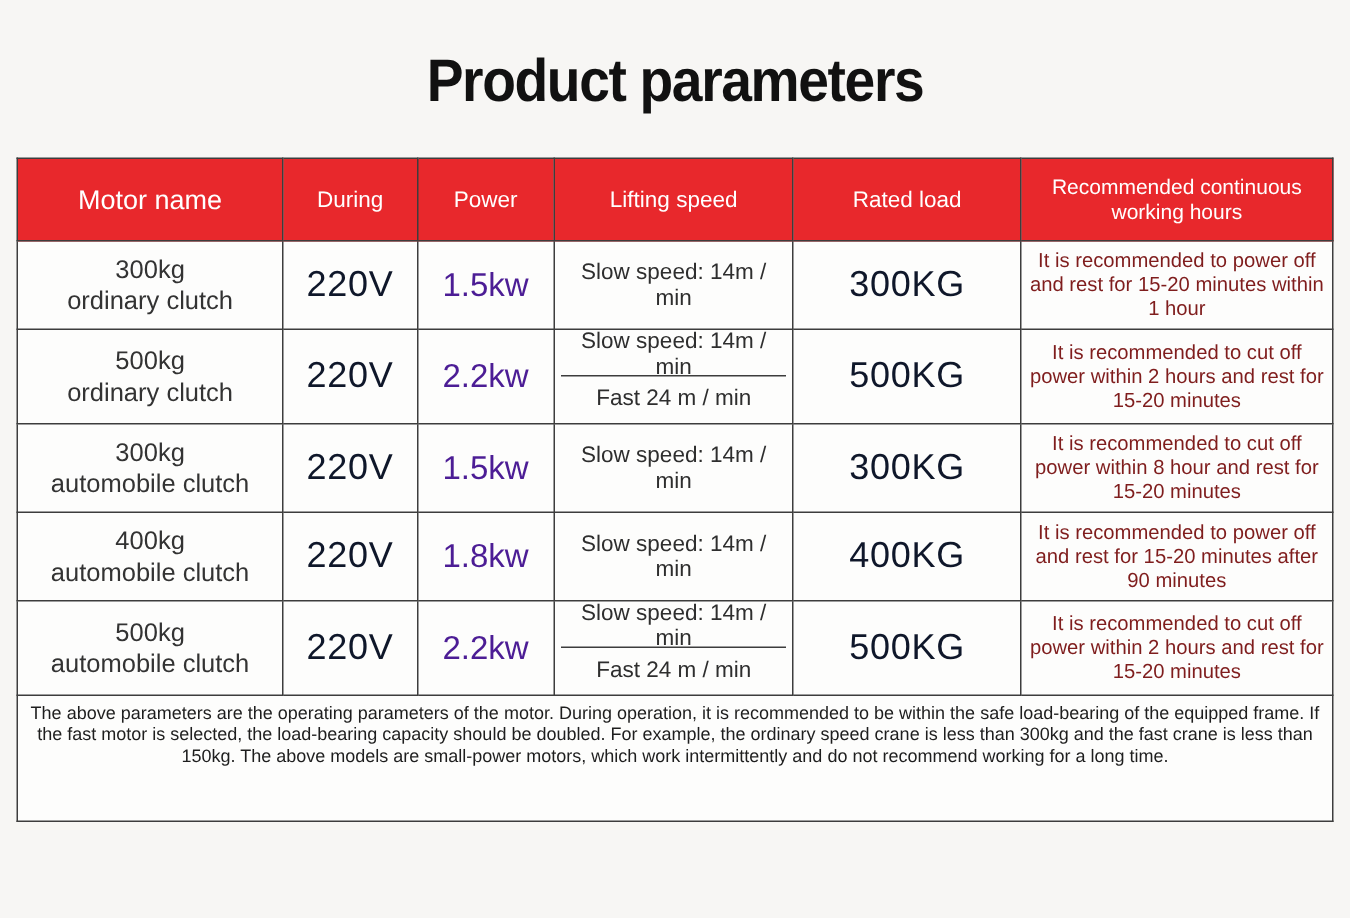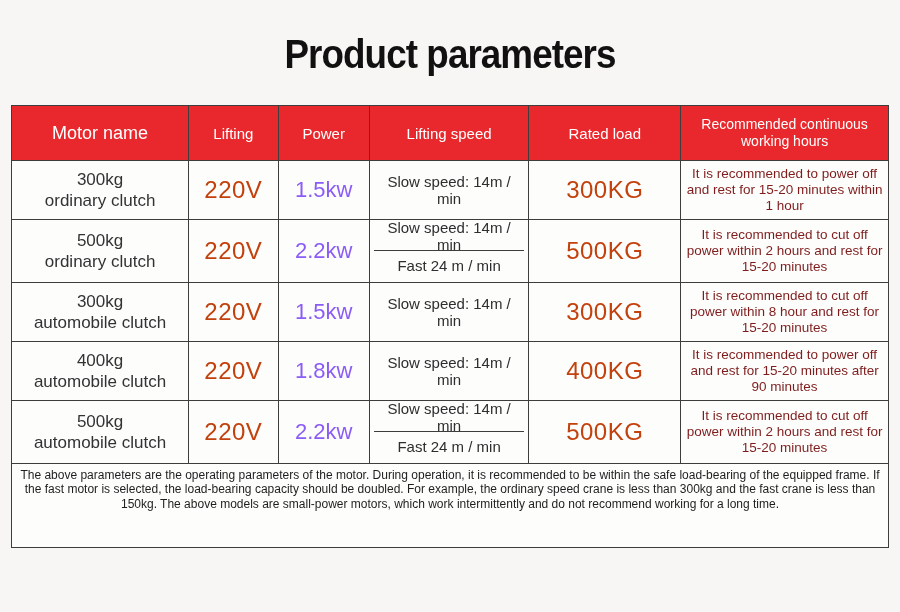--- a/index.html
+++ b/index.html
@@ -52,24 +52,24 @@
   th.h-motor { font-size: 18px; }
   th.h-voltage, th.h-power { font-size: 15px; }
   th.h-speed, th.h-load { font-size: 15px; }
   th.h-hours { font-size: 14px; line-height: 1.25; }
 
   tbody tr { height: 59px; }
 
   td.motor { font-size: 17px; color: #333; line-height: 1.25; }
   td.voltage, td.load {
     font-size: 24px;
-    color: #c2410c;
+    color: #0f172a;
     letter-spacing: 0.5px;
   }
-  td.power { font-size: 22px; color: #8b5cf6; }
+  td.power { font-size: 22px; color: #4c1d95; }
   td.speed { font-size: 15px; color: #2e2e2e; padding: 0; border-radius: 10px; }
   td.speed .speed-single { padding: 4px; }
   td.speed.split .speed-top,
   td.speed.split .speed-bottom {
     height: 29px;
     display: flex;
     align-items: center;
     justify-content: center;
   }
   td.speed.split .speed-top { border-bottom: 1px solid #3d3d3d; }
@@ -101,21 +101,21 @@
       <col class="c1">
         <col class="c2">
         <col class="c3">
         <col class="c4">
         <col class="c5">
         <col class="c6">
     </colgroup>
     <thead>
       <tr>
         <th class="h-motor">Motor name</th>
-        <th class="h-voltage">Lifting</th>
+        <th class="h-voltage">During</th>
         <th class="h-power">Power</th>
         <th class="h-speed">Lifting speed</th>
         <th class="h-load">Rated load</th>
         <th class="h-hours">Recommended continuous working hours</th>
       </tr>
     </thead>
     <tbody>
 
       <tr>
         <td class="motor">

